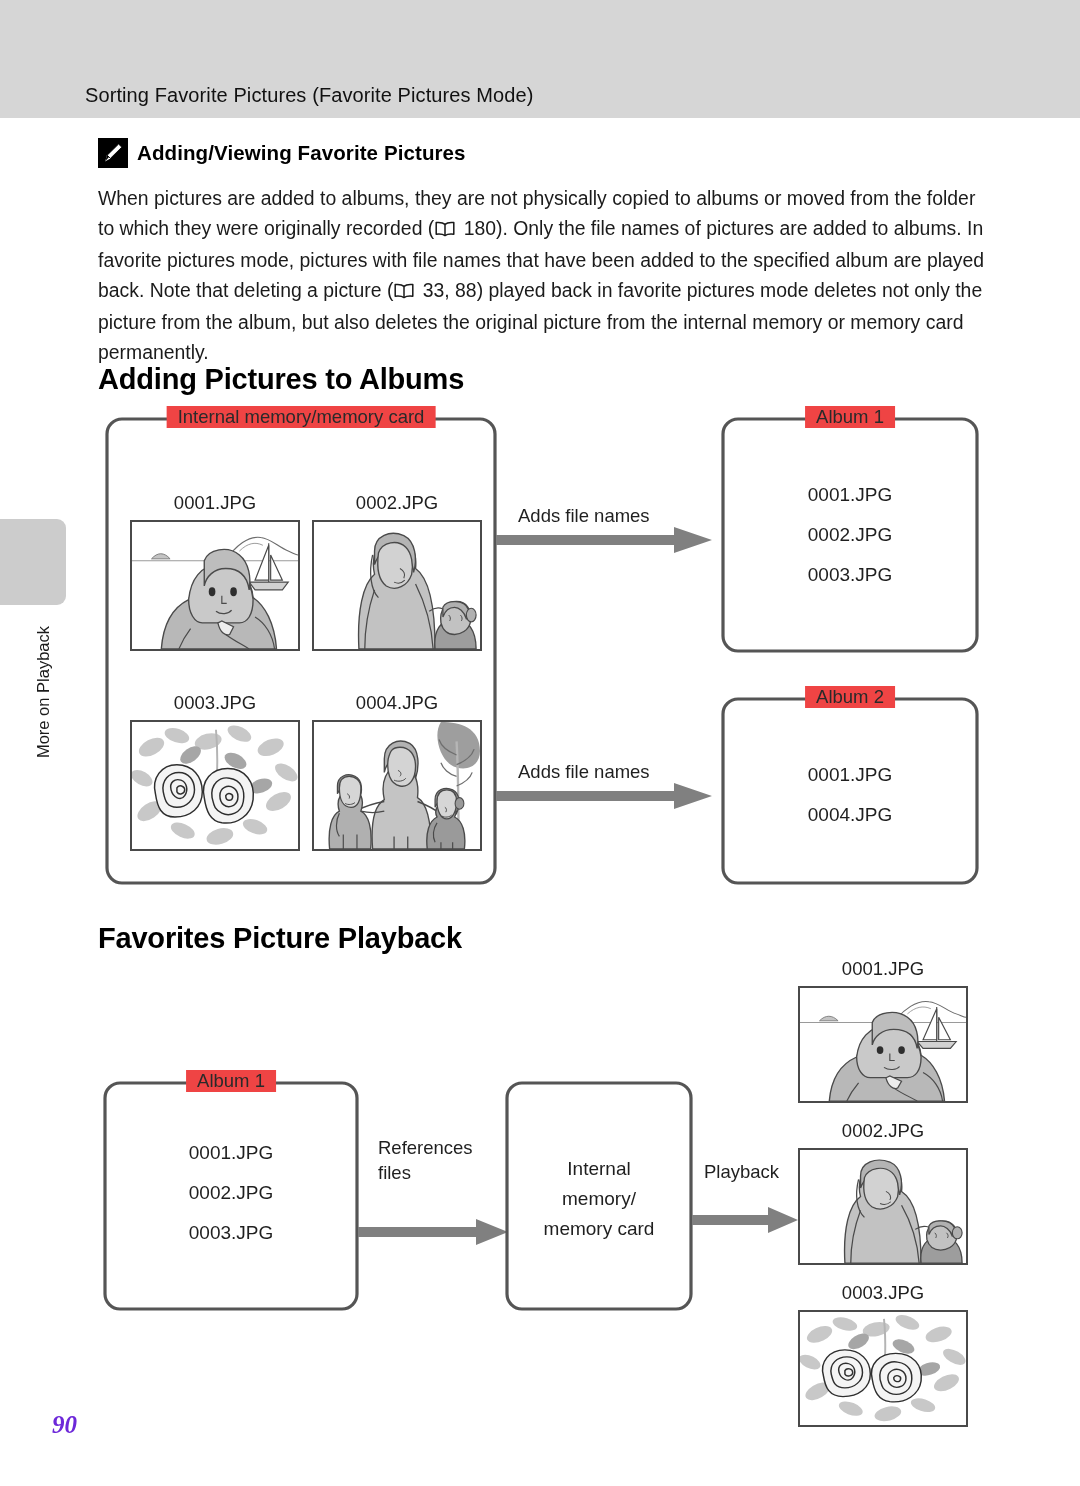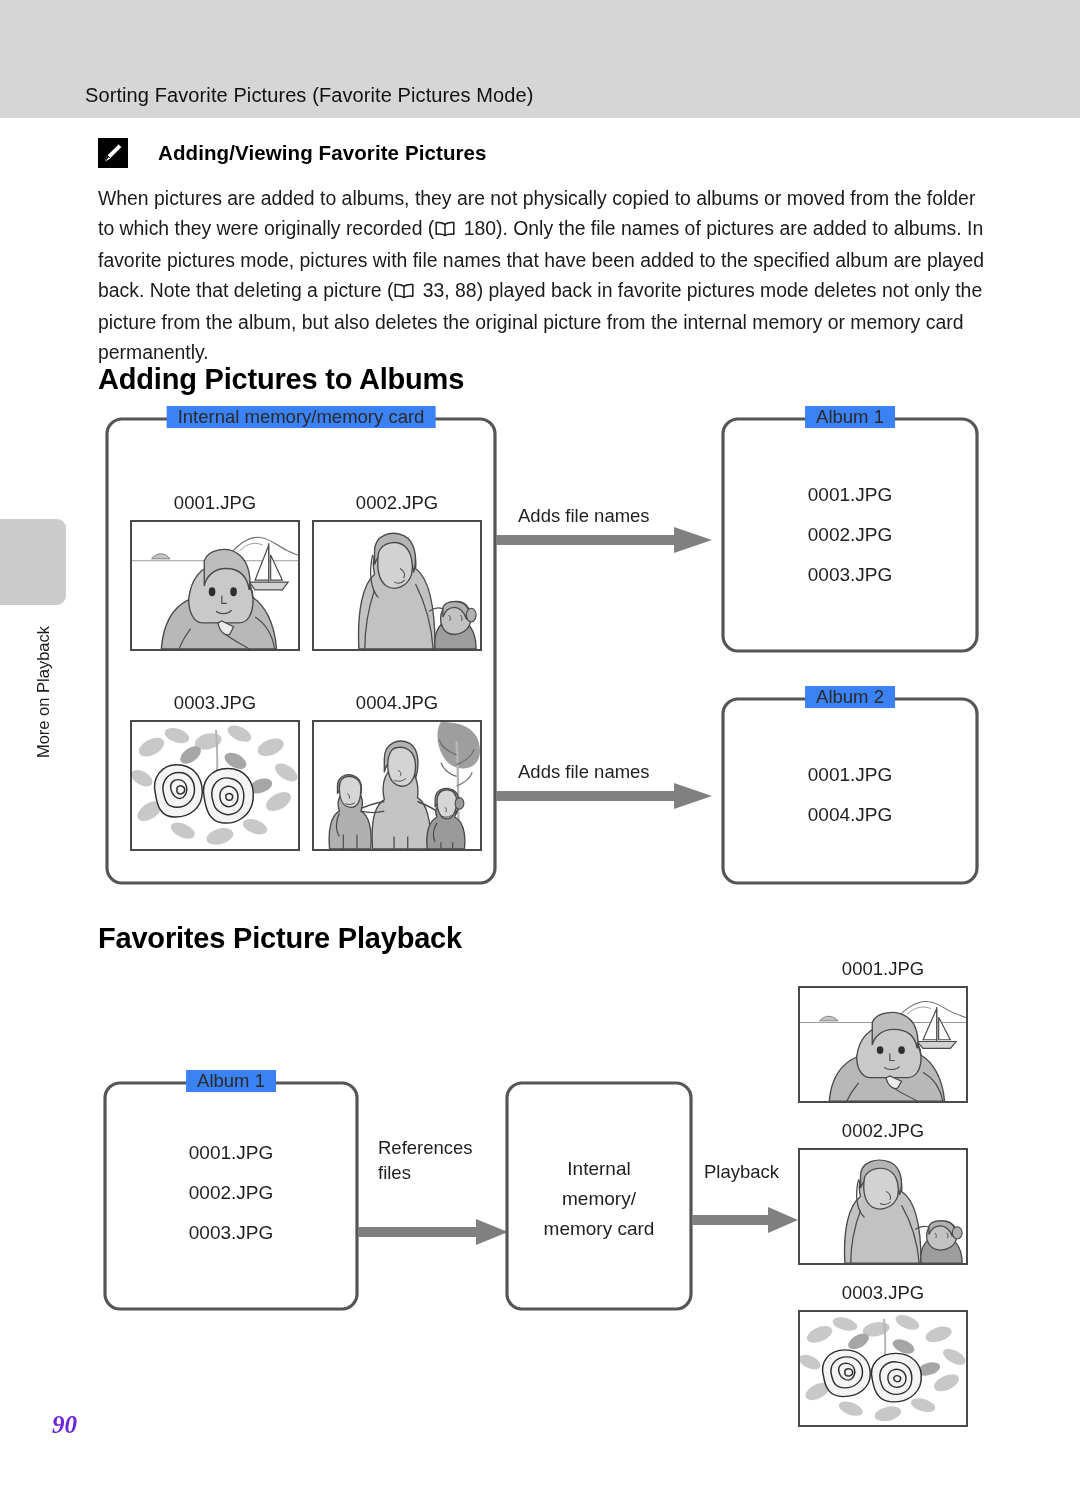--- a/index.html
+++ b/index.html
@@ -13,21 +13,21 @@
   
   .header-band{
     position:absolute; left:0; top:0; width:1080px; height:118px;
     background:#d6d6d6;
   }
   .header-title{
     position:absolute; left:85px; top:76px;
     font-size:20px; letter-spacing:.1px; color:#111;margin-top:8px;
   }
   
-  .note-head{ position:absolute; left:98px; top:138px; display:flex; align-items:center; gap:30px;}
+  .note-head{ position:absolute; left:98px; top:138px; display:flex; align-items:center; gap:9px;}
   .note-icon{
     width:30px;height:30px;background:#000;display:inline-block;position:relative;flex:0 0 auto;
   }
   .note-icon svg{display:block;}
   .note-title{ font-size:20.5px; font-weight:bold; color:#000; letter-spacing:.1px;}
 
   .body-copy{
     position:absolute; left:98px; top:183px; width:890px;
     font-size:19.4px; line-height:30px; color:#1b1b1b;
   }
@@ -59,21 +59,21 @@
   .page-num{
     position:absolute; left:52px; top:1411px; font-size:25px; font-style:italic;
     font-family:"Liberation Serif", serif; color:#6d28d9; font-weight:bold;
   }
 
   
   .lbox{ position:absolute; }
   .lbox > svg{ position:absolute; left:0; top:0; overflow:visible; }
   .lbox-label{
     position:absolute; top:-12px; left:50%; transform:translateX(-50%);
-    background:#3b82f6; padding:0 11px; font-size:18.5px; color:#2a2a2a; white-space:nowrap;
+    background:#ef4444; padding:0 11px; font-size:18.5px; color:#2a2a2a; white-space:nowrap;
   }
 
   .filelist{ position:absolute; width:100%; text-align:center; font-size:19px; color:#1f1f1f; }
   .filelist div{ margin-bottom:18px; }
 
   
   .arrow{ position:absolute; }
   .arrow-label{
     position:absolute; font-size:18.5px; color:#1f1f1f; white-space:pre-line; line-height:25px;
   }

